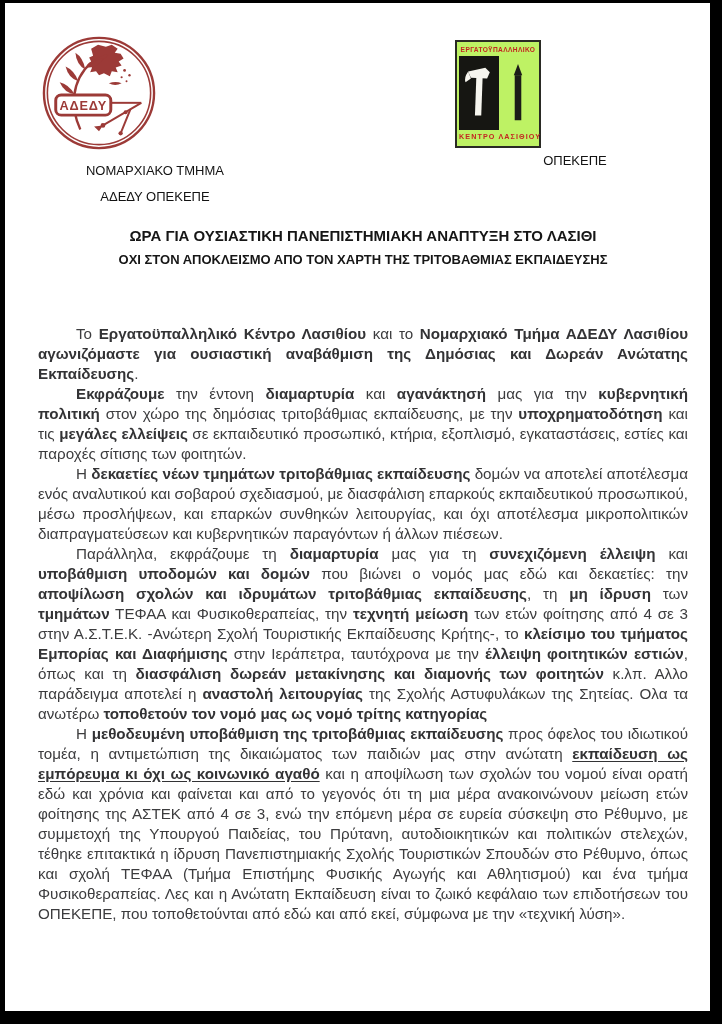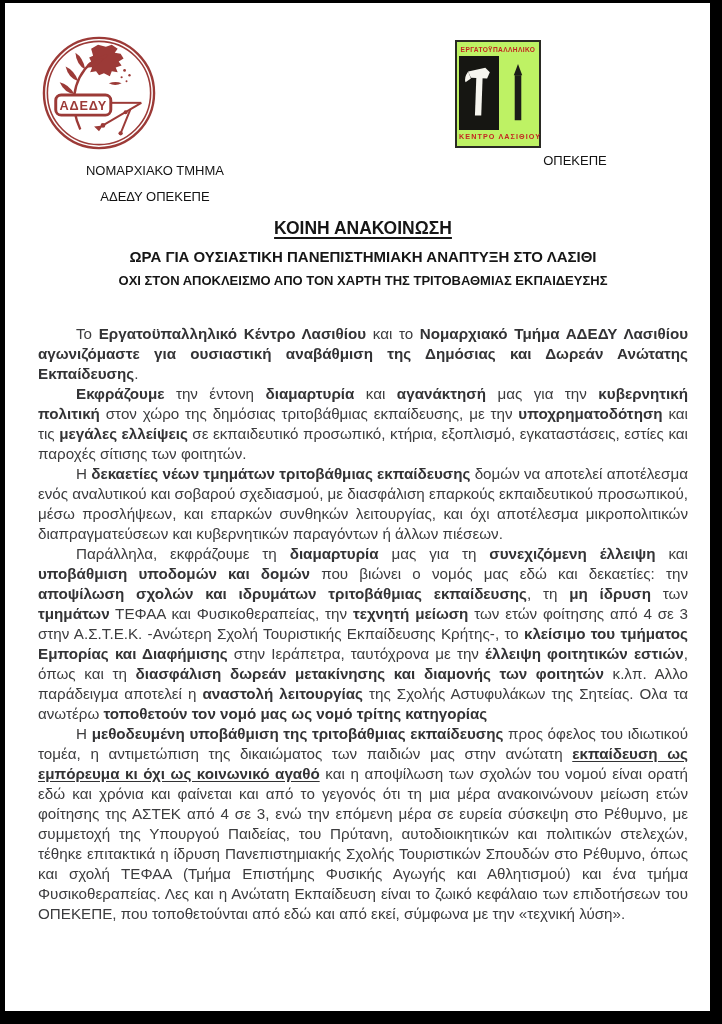--- a/index.html
+++ b/index.html
@@ -143,21 +143,20 @@
             </svg>
           </div>
         </div>
         <div class="ek-band ek-band-bottom">ΚΕΝΤΡΟ ΛΑΣΙΘΙΟΥ</div>
       </div>
     </div>
     <div class="org-name" style="margin-top:0;">ΟΠΕΚΕΠΕ</div>
   </div>
 
   <div class="title-block">
-    <div class="doc-title">ΚΟΙΝΗ ΑΝΑΚΟΙΝΩΣΗ</div>
     <div class="doc-subtitle1">ΩΡΑ ΓΙΑ ΟΥΣΙΑΣΤΙΚΗ ΠΑΝΕΠΙΣΤΗΜΙΑΚΗ ΑΝΑΠΤΥΞΗ ΣΤΟ ΛΑΣΙΘΙ</div>
     <div class="doc-subtitle2">ΟΧΙ ΣΤΟΝ ΑΠΟΚΛΕΙΣΜΟ ΑΠΟ ΤΟΝ ΧΑΡΤΗ ΤΗΣ ΤΡΙΤΟΒΑΘΜΙΑΣ ΕΚΠΑΙΔΕΥΣΗΣ</div>
   </div>
 
   <div class="doc-body">
       <p><span>Το </span><span class="b">Εργατοϋπαλληλικό Κέντρο Λασιθίου</span><span> και το </span><span class="b">Νομαρχιακό Τμήμα ΑΔΕΔΥ Λασιθίου αγωνιζόμαστε για ουσιαστική αναβάθμιση της Δημόσιας και Δωρεάν Ανώτατης Εκπαίδευσης</span><span>.</span></p>
       <p><span class="b">Εκφράζουμε</span><span> την έντονη </span><span class="b">διαμαρτυρία</span><span> και </span><span class="b">αγανάκτησή</span><span> μας για την </span><span class="b">κυβερνητική πολιτική</span><span> στον χώρο της δημόσιας τριτοβάθμιας εκπαίδευσης, με την </span><span class="b">υποχρηματοδότηση</span><span> και τις </span><span class="b">μεγάλες ελλείψεις</span><span> σε εκπαιδευτικό προσωπικό, κτήρια, εξοπλισμό, εγκαταστάσεις, εστίες και παροχές σίτισης των φοιτητών.</span></p>
       <p><span>Η </span><span class="b">δεκαετίες νέων τμημάτων τριτοβάθμιας εκπαίδευσης</span><span> δομών να αποτελεί αποτέλεσμα ενός αναλυτικού και σοβαρού σχεδιασμού, με διασφάλιση επαρκούς εκπαιδευτικού προσωπικού, μέσω προσλήψεων, και επαρκών συνθηκών λειτουργίας, και όχι αποτέλεσμα μικροπολιτικών διαπραγματεύσεων και κυβερνητικών παραγόντων ή άλλων πιέσεων.</span></p>
       <p><span>Παράλληλα, εκφράζουμε τη </span><span class="b">διαμαρτυρία</span><span> μας για τη </span><span class="b">συνεχιζόμενη έλλειψη</span><span> και </span><span class="b">υποβάθμιση υποδομών και δομών</span><span> που βιώνει ο νομός μας εδώ και δεκαετίες: την </span><span class="b">αποψίλωση σχολών και ιδρυμάτων τριτοβάθμιας εκπαίδευσης</span><span>, τη </span><span class="b">μη ίδρυση</span><span> των </span><span class="b">τμημάτων</span><span> ΤΕΦΑΑ και Φυσικοθεραπείας, την </span><span class="b">τεχνητή μείωση</span><span> των ετών φοίτησης από 4 σε 3 στην Α.Σ.Τ.Ε.Κ. -Ανώτερη Σχολή Τουριστικής Εκπαίδευσης Κρήτης-, το </span><span class="b">κλείσιμο του τμήματος Εμπορίας και Διαφήμισης</span><span> στην Ιεράπετρα, ταυτόχρονα με την </span><span class="b">έλλειψη φοιτητικών εστιών</span><span>, όπως και τη </span><span class="b">διασφάλιση δωρεάν μετακίνησης και διαμονής των φοιτητών</span><span> κ.λπ. Αλλο παράδειγμα αποτελεί η </span><span class="b">αναστολή λειτουργίας</span><span> της Σχολής Αστυφυλάκων της Σητείας. Ολα τα ανωτέρω </span><span class="b">τοποθετούν τον νομό μας ως νομό τρίτης κατηγορίας</span></p>
       <p><span>Η </span><span class="b">μεθοδευμένη υποβάθμιση της τριτοβάθμιας εκπαίδευσης</span><span> προς όφελος του ιδιωτικού τομέα, η αντιμετώπιση της δικαιώματος των παιδιών μας στην ανώτατη </span><span class="b u">εκπαίδευση ως εμπόρευμα κι όχι ως κοινωνικό αγαθό</span><span> και η αποψίλωση των σχολών του νομού είναι ορατή εδώ και χρόνια και φαίνεται και από το γεγονός ότι τη μια μέρα ανακοινώνουν μείωση ετών φοίτησης της ΑΣΤΕΚ από 4 σε 3, ενώ την επόμενη μέρα σε ευρεία σύσκεψη στο Ρέθυμνο, με συμμετοχή της Υπουργού Παιδείας, του Πρύτανη, αυτοδιοικητικών και πολιτικών στελεχών, τέθηκε επιτακτικά η ίδρυση Πανεπιστημιακής Σχολής Τουριστικών Σπουδών στο Ρέθυμνο, όπως και σχολή ΤΕΦΑΑ (Τμήμα Επιστήμης Φυσικής Αγωγής και Αθλητισμού) και ένα τμήμα Φυσικοθεραπείας. Λες και η Ανώτατη Εκπαίδευση είναι το ζωικό κεφάλαιο των επιδοτήσεων του ΟΠΕΚΕΠΕ, που τοποθετούνται από εδώ και από εκεί, σύμφωνα με την «τεχνική λύση».</span></p>

